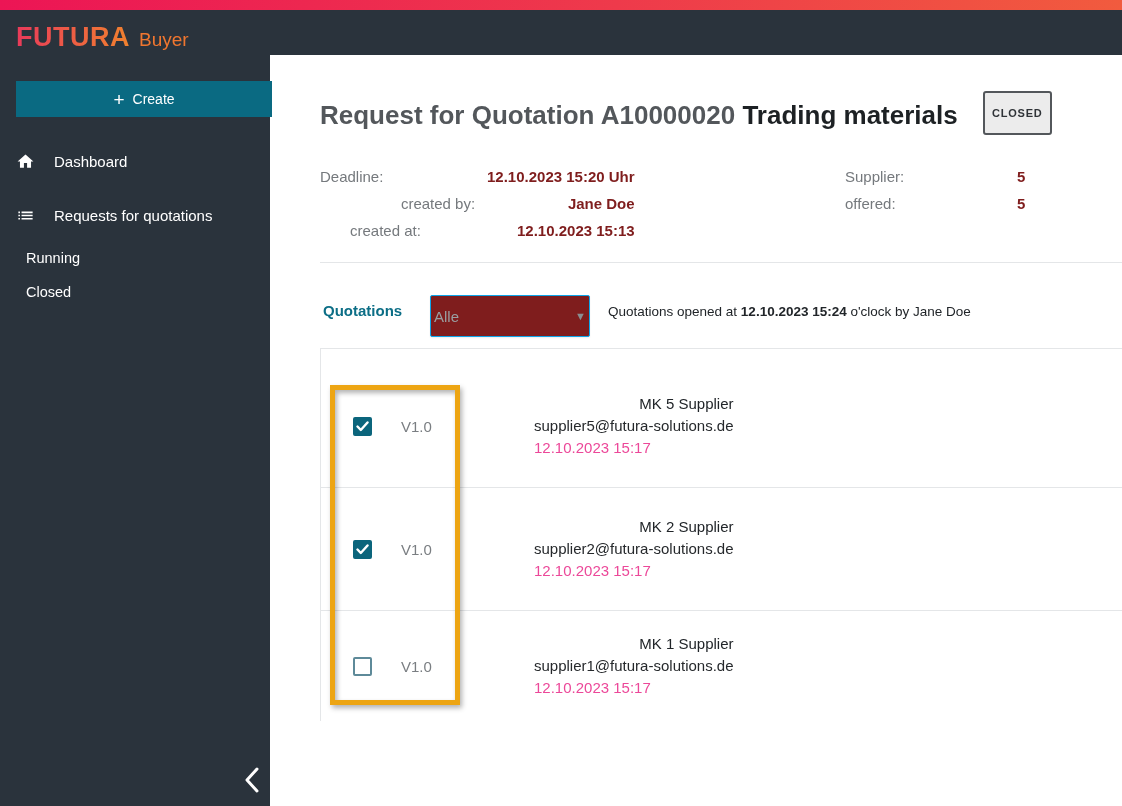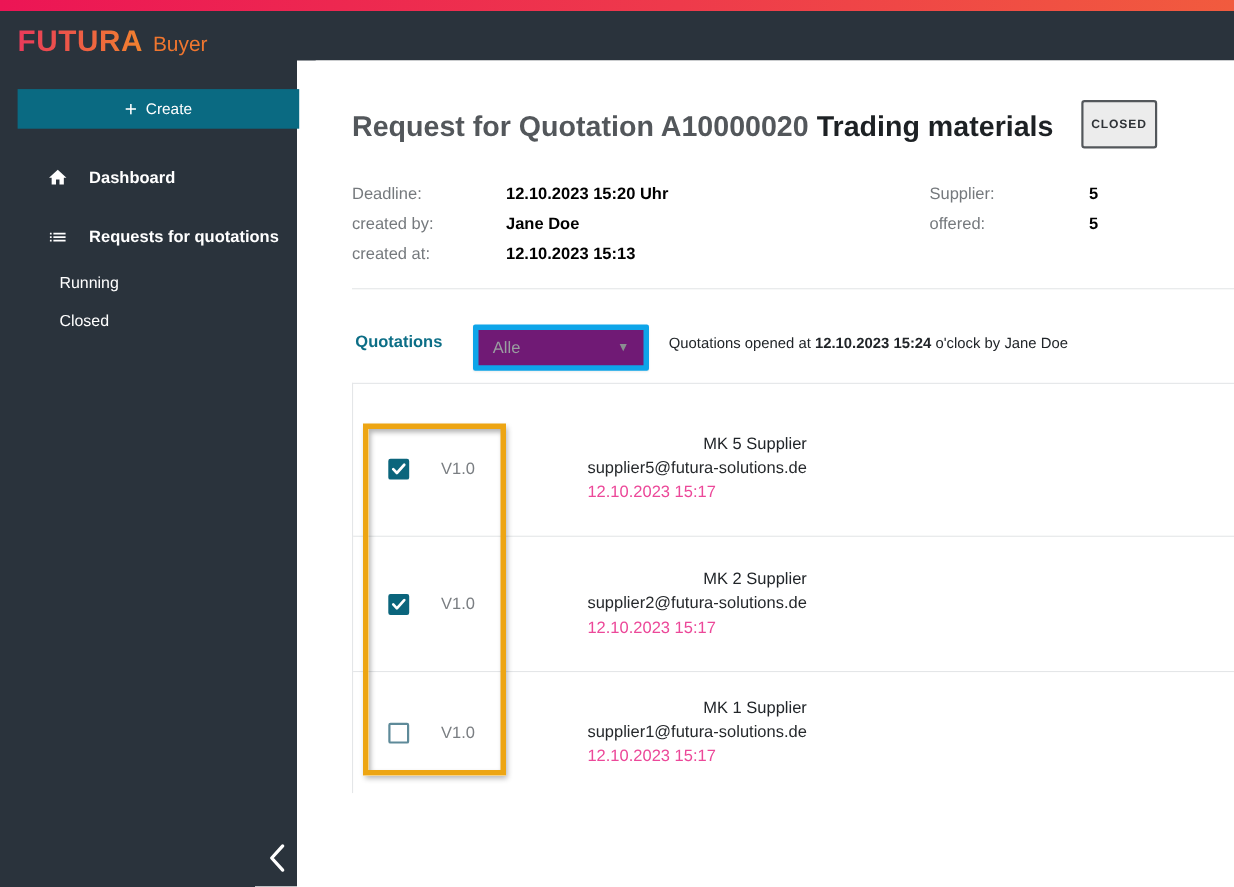--- a/index.html
+++ b/index.html
@@ -43,27 +43,27 @@
     margin:28px 15px 0 16px; width:256px; height:36px;
     background:#0A6A82; color:#ffffff; font-size:14px;
     border:none; cursor:pointer;
   }
   .create-plus { font-size:19px; font-weight:normal; line-height:1; }
 
   .nav { margin-top:22px; }
   .nav-item {
     display:flex; align-items:center; gap:19px;
     height:44px; padding:0 16px; color:#ffffff;
-    font-size:15px; font-weight:bold; cursor:pointer;margin-left:27px;
+    font-size:15px; font-weight:normal; cursor:pointer;
   }
   .nav-item + .nav-item { margin-top:10px; }
   .nav-icon { width:19px; height:19px; flex:0 0 auto; }
   .subnav { margin-top:4px; }
   .subnav-item {
-    height:34px; line-height:34px; padding-left:54px;
+    height:34px; line-height:34px; padding-left:26px;
     color:#ffffff; font-size:14.5px; cursor:pointer;
   }
 
   .collapse-btn {
     position:absolute; left:232px; bottom:6px; width:40px; height:40px;
     display:flex; align-items:center; justify-content:center; cursor:pointer;
   }
 
   
   .main {
@@ -79,41 +79,41 @@
   .title-name { color:#1D2124; }
   .status-badge {
     display:inline-block; margin-left:18px; transform:translateY(-4px);
     background:#ECECEC; border:2px solid #53575B; border-radius:3px;
     color:#2F3337; font-size:11px; font-weight:bold; letter-spacing:0.8px;
     padding:3px 7px; vertical-align:middle;
   }
 
   .meta-left  { position:absolute; left:33px;  top:108px; }
   .meta-right { position:absolute; left:558px; top:108px; }
-  .meta-row { display:flex; line-height:27px; font-size:15px; }
+  .meta-row { display:flex; line-height:27px; font-size:15px;justify-content:flex-end; }
   .meta-label { color:#75797D; }
   .meta-left  .meta-label { width:140px; }
   .meta-right .meta-label { width:145px; }
-  .meta-value { font-weight:bold; color:#000000; }
+  .meta-value { font-weight:bold; color:#7f1d1d;margin-left:27px; }
 
   .divider {
     position:absolute; left:33px; right:0; top:207px;
     border-top:1px solid #E4E6E8;
   }
 
   .quotations-label {
     position:absolute; left:36px; top:247px;
     color:#0C6E86; font-size:15px; font-weight:bold;
   }
   .filter-dropdown {
     position:absolute; left:143px; top:240px; width:160px; height:42px;
-    border:5px solid #0ea5e9; border-radius:2px; background:#701a75;
+    border:1px solid #0ea5e9; border-radius:2px; background:#7f1d1d;
     box-shadow:0 1px 2px rgba(0,0,0,0.07);
     display:flex; align-items:center; justify-content:space-between;
-    padding:0 13px; cursor:pointer;
+    padding:0 3px; cursor:pointer;
   }
   .filter-value { color:#9A9EA1; font-size:15px; }
   .filter-caret { color:#8A8E91; font-size:11px; }
 
   .opened-line {
     position:absolute; left:321px; top:249px;
     font-size:13.5px; color:#212529;text-align:center;
   }
   .opened-bold { font-weight:bold; }
 

